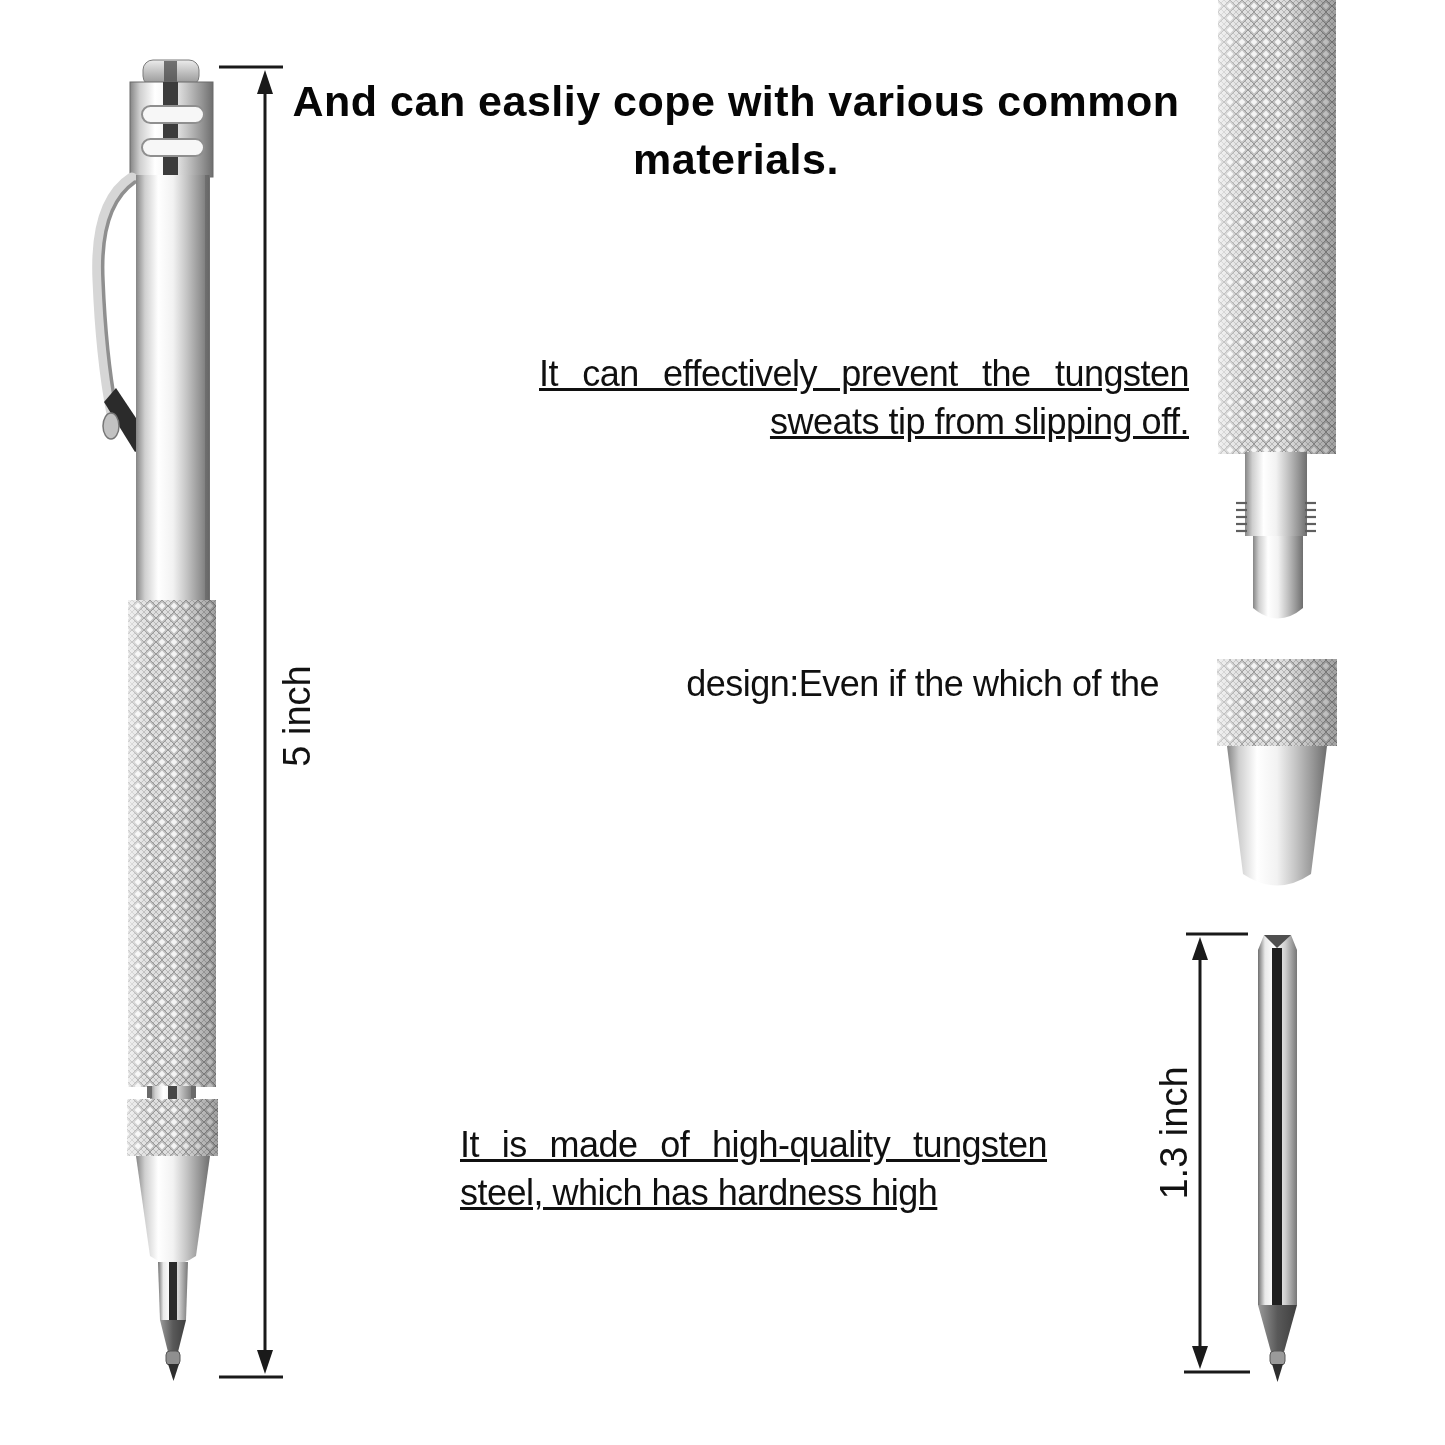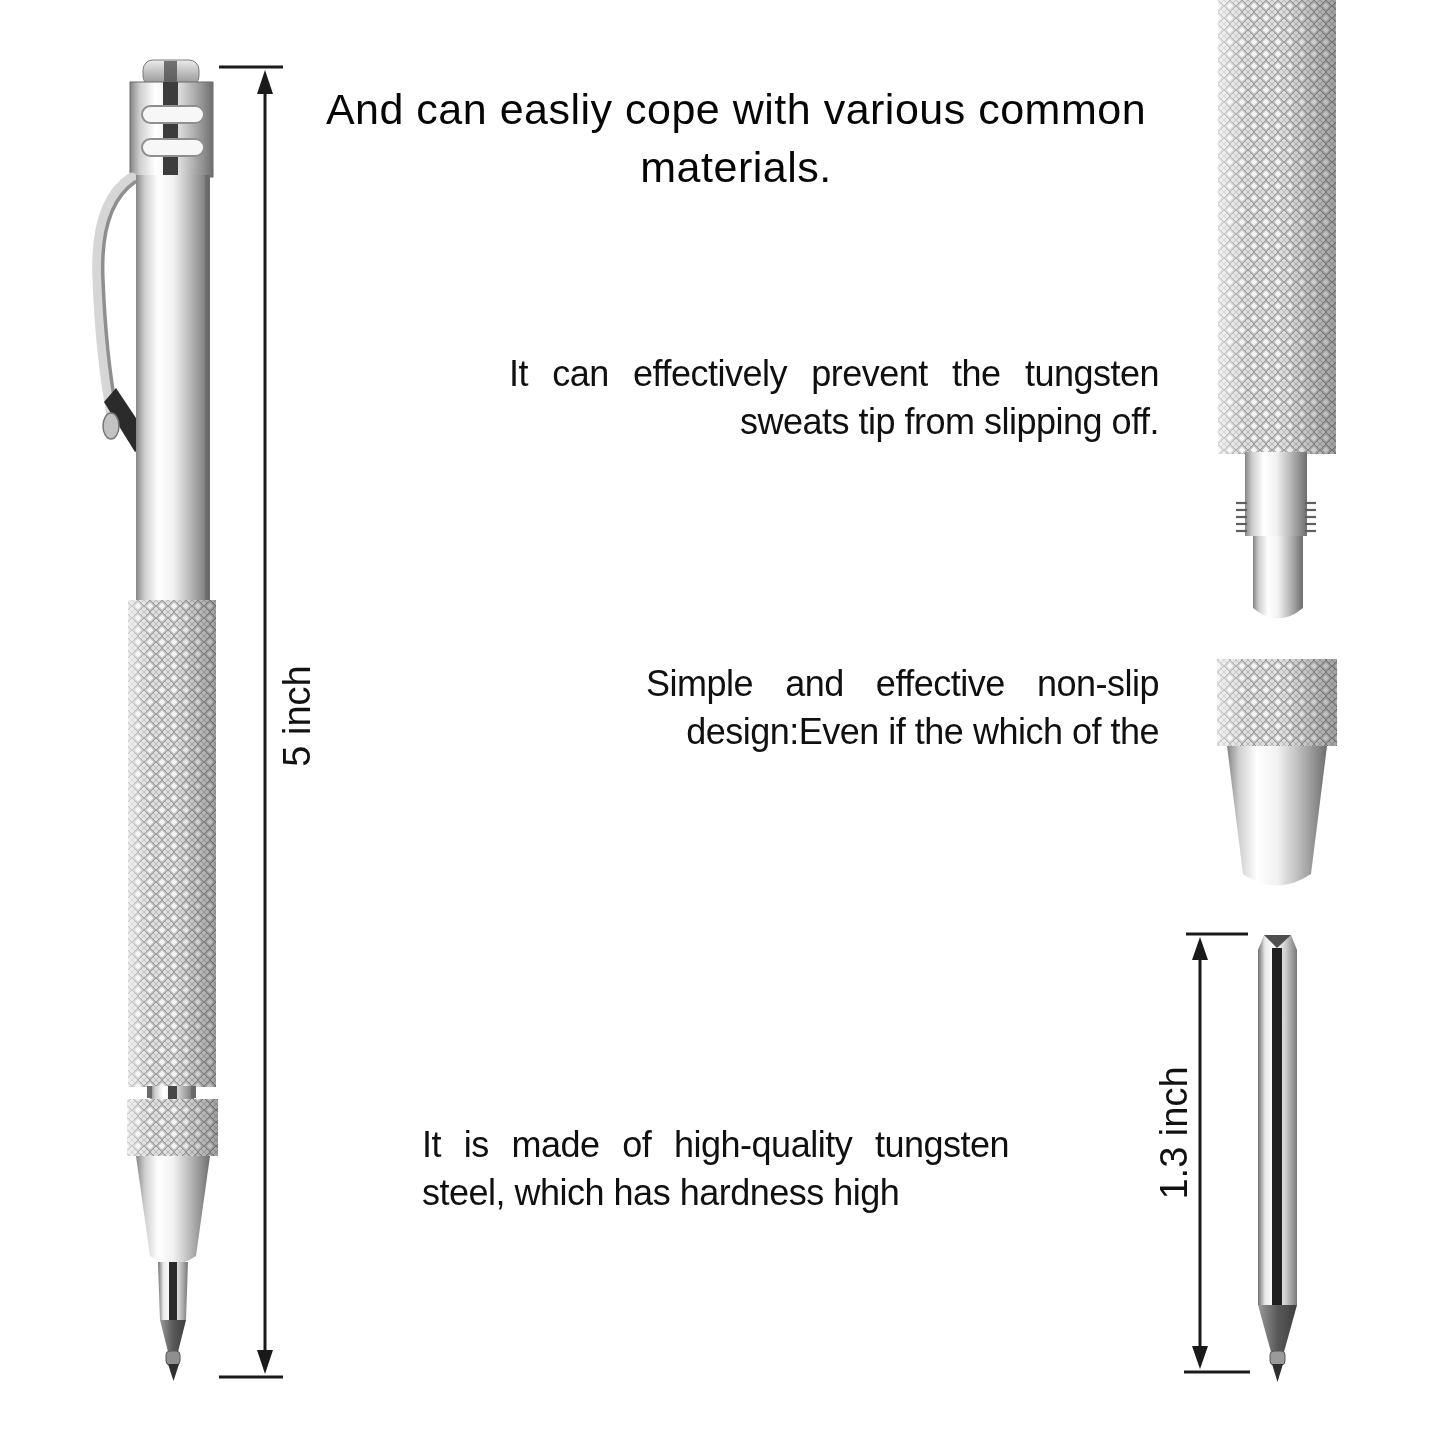--- a/index.html
+++ b/index.html
@@ -2,33 +2,33 @@
 <html><head>
 <meta charset="utf-8">
 <style>
   html,body{margin:0;padding:0;}
   body{
     width:1445px;height:1445px;position:relative;background:#ffffff;
     font-family:"Liberation Sans", sans-serif;overflow:hidden;
   }
   .abs{position:absolute;}
   .title{
-    left:276px;top:80px;width:920px;
-    font-size:43px;font-weight:normal;line-height:58px;
+    left:276px;top:72px;width:920px;
+    font-size:43px;font-weight:bold;line-height:58px;
     color:#060606;text-align:center;letter-spacing:0.5px;
   }
   .para{
     font-size:36px;line-height:48px;color:#101010;letter-spacing:-0.5px;
   }
   .para .line{text-align:justify;text-align-last:justify;}
   .end-right .line:last-child{text-align-last:right;}
   .end-left  .line:last-child{text-align-last:left;}
-  .p1{left:509px;top:350px;width:650px;}
+  .p1{left:539px;top:350px;width:650px;text-decoration:underline;}
   .p2{left:646px;top:660px;width:513px;}
-  .p3{left:422px;top:1121px;width:587px;}
+  .p3{left:460px;top:1121px;width:587px;text-decoration:underline;}
   .dim-label{
     font-size:38px;color:#121212;text-align:center;line-height:40px;
     transform:rotate(-90deg);transform-origin:center center;white-space:nowrap;
   }
   .dim-5{left:217px;top:696px;width:160px;height:40px;}
   .dim-13{left:1084px;top:1113px;width:180px;height:40px;}
   svg{display:block;}
 </style>
 </head>
 <body>
@@ -184,21 +184,20 @@
 </svg>
 
 <h1 class="abs title" style="margin:0;font-size:43px;">And can easliy cope with various common materials.</h1>
 
 <div class="abs para p1 end-right">
     <div class="line">It can effectively prevent the tungsten</div>
     <div class="line">sweats tip from slipping off.</div>
   </div>
 
 <div class="abs para p2 end-right">
-    <div class="line">Simple and effective non-slip</div>
     <div class="line">design:Even if the which of the</div>
   </div>
 
 <div class="abs para p3 end-left">
     <div class="line">It is made of  high-quality tungsten</div>
     <div class="line">steel, which has hardness high</div>
   </div>
 
 <div class="abs dim-label dim-5">5 inch</div>
 

